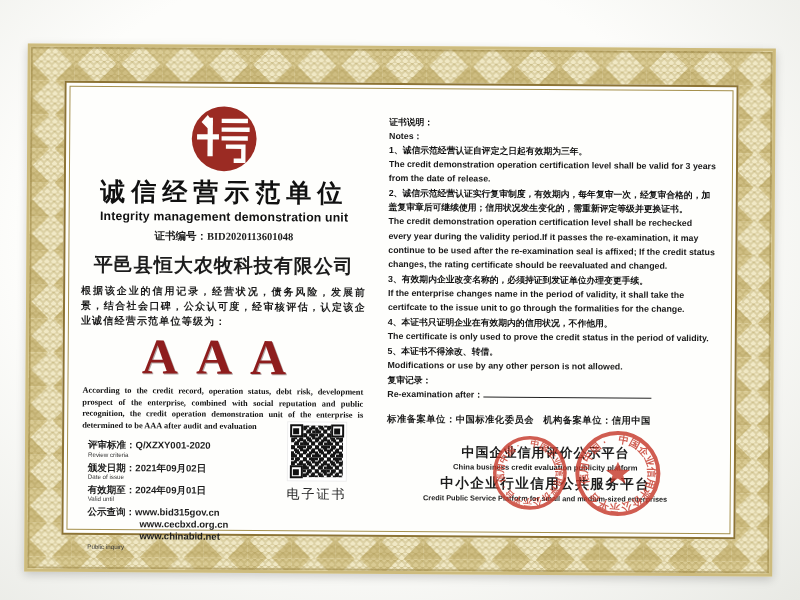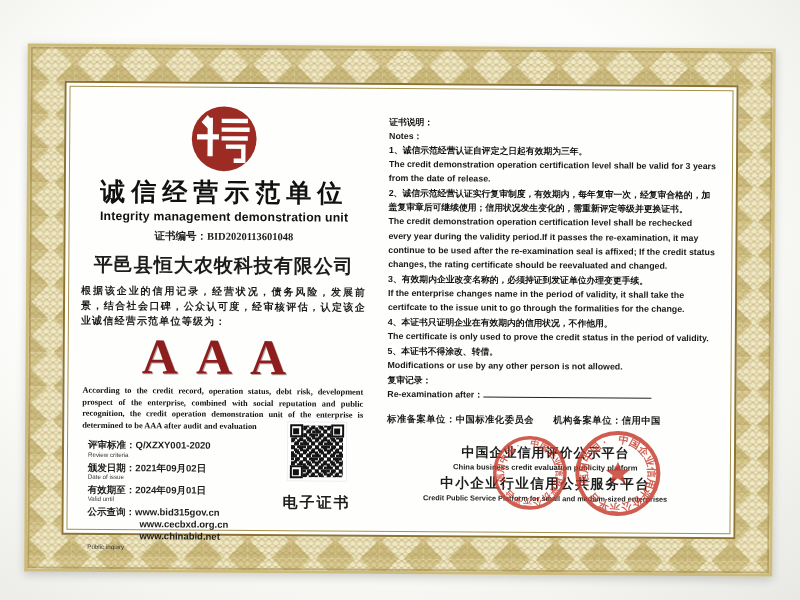--- a/index.html
+++ b/index.html
@@ -73,32 +73,32 @@
     width:58px; height:58px; margin:0 auto; background:#fff; position:relative;
     border:3px solid #fff; outline:1px solid #eee;
     background-image:
       repeating-conic-gradient(#151515 0% 25%, transparent 0% 50%),
       repeating-conic-gradient(#151515 0% 25%, transparent 0% 50%);
     background-size: 8px 8px, 6px 6px; background-position: 0 0, 3px 2px;
   }
   .finder { position:absolute; width:13px; height:13px; background:#fff; border:2.5px solid #111; }
   .finder::after { content:""; position:absolute; inset:1.5px; background:#111; }
   .finder.tl { left:-1px; top:-1px; } .finder.tr { right:-1px; top:-1px; } .finder.bl { left:-1px; bottom:-1px; }
-  .qr-caption { font-size:15px; font-weight:700; margin-top:13px; letter-spacing:2px; }
+  .qr-caption { font-size:13px; font-weight:400; margin-top:5px; letter-spacing:2px; }
 
   
   .col-right { width:55%; position:relative; padding:24px 6px 0 20px; text-align:left; }
   .notes { font-size:8.8px; line-height:1.6; }
   .note-zh { font-weight:700; color:#101010; }
   .note-en { font-weight:600; color:#1a1a1a; }
   .note-item { margin-bottom:1px; }
   .record-line { display:inline-block; width:168px; border-bottom:1px solid #222; height:9px; }
 
   .filing { position:absolute; left:20px; right:4px; top:322px; font-size:9.3px; font-weight:700; white-space:nowrap; letter-spacing:.5px; }
-  .filing span + span { margin-left:16px; }
+  .filing span + span { margin-left:6px; }
 
   .platform { position:absolute; left:8px; right:4px; top:352px; text-align:center; }
   .p-zh1 { font-size:13px; font-weight:700; letter-spacing:1px; }
   .p-en1 { font-size:7.6px; font-weight:700; margin-top:1px; }
   .p-zh2 { font-size:13.5px; font-weight:700; letter-spacing:1.5px; margin-top:3px; }
   .p-en2 { font-size:7.3px; font-weight:700; margin-top:1px; }
 
   .stamp { position:absolute; color:#c63a2c; opacity:.82; z-index:3; }
   .stamp svg { width:100%; height:100%; }
   .stamp-left  { left:124px; top:342px; width:78px; height:78px; }

